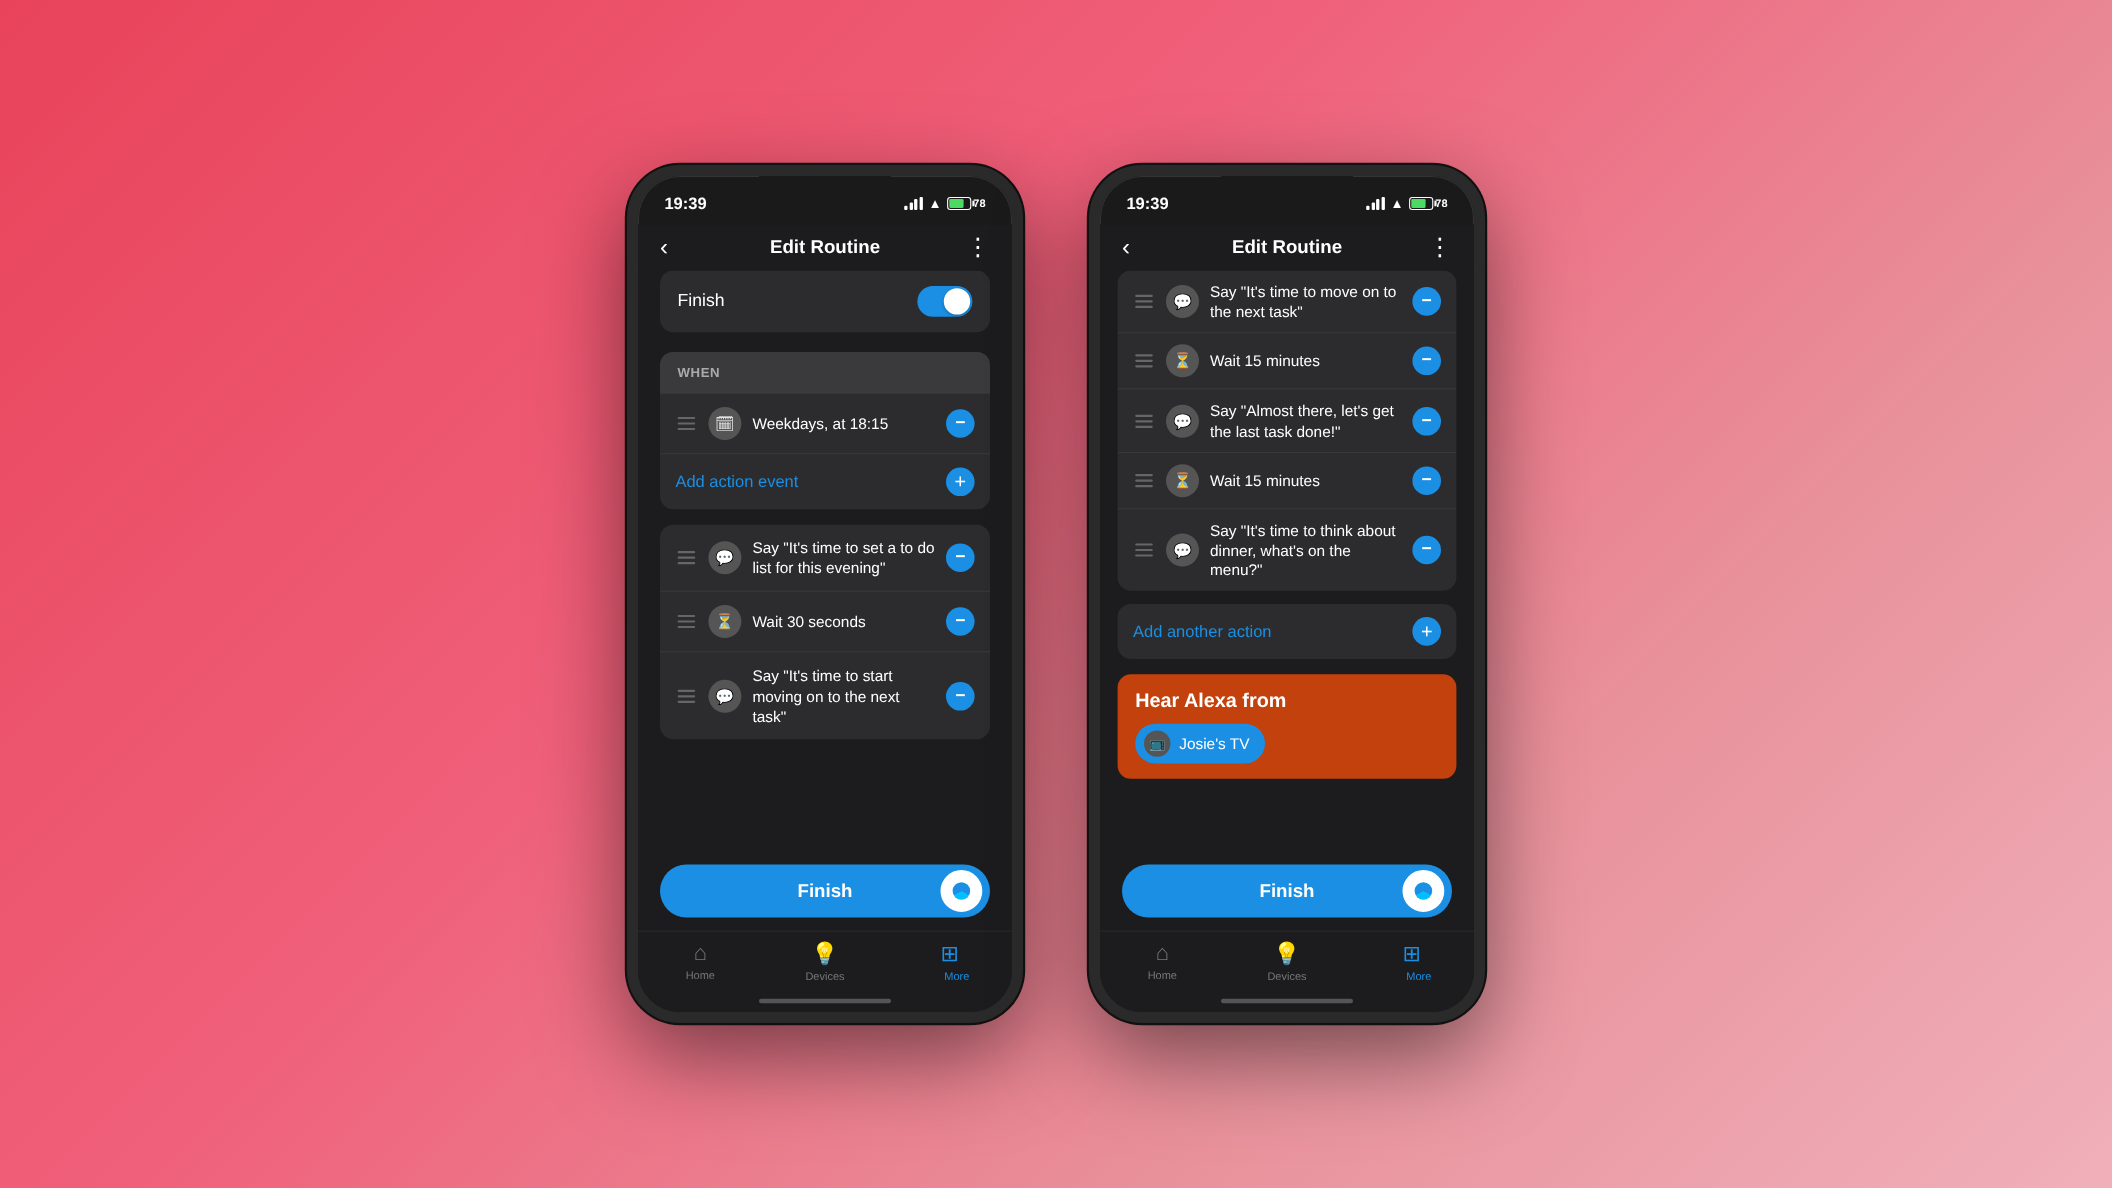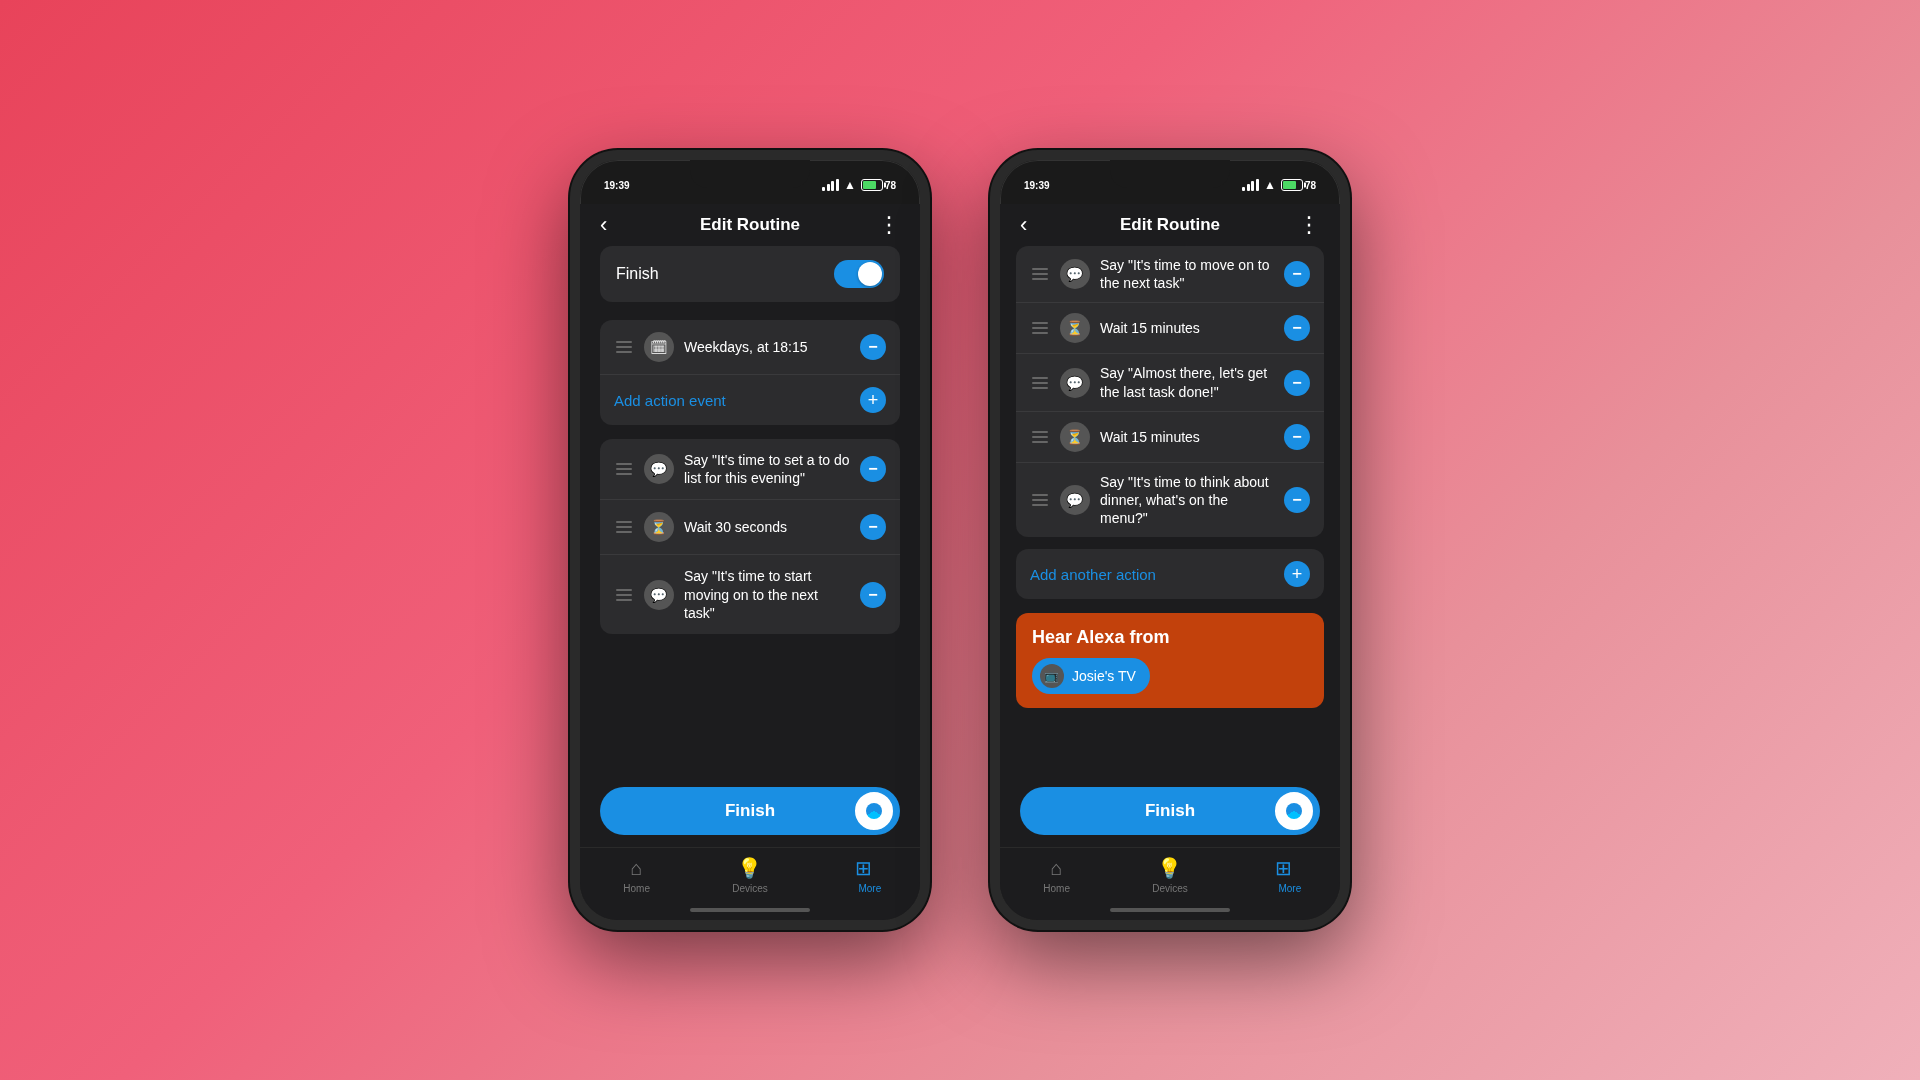--- a/index.html
+++ b/index.html
@@ -48,21 +48,21 @@
       justify-content: space-between;
       align-items: center;
       padding: 10px 24px 4px;
       height: 44px;
       flex-shrink: 0;
       position: relative;
       z-index: 5;
     }
 
     .status-time {
-      font-size: 10px;
+      font-size: 15px;
       font-weight: 600;
       color: #fff;
     }
 
     .status-icons {
       display: flex;
       align-items: center;
       gap: 5px;
     }
 
@@ -516,20 +516,23 @@
     <div class="scroll-content">
 
       <div class="toggle-row">
         <span class="toggle-label">Finish</span>
         <div class="toggle-switch">
           <div class="toggle-knob"></div>
         </div>
       </div>
 
       <div class="section-card">
+        <div class="section-header">
+          <span class="section-header-text">WHEN</span>
+        </div>
         <div class="action-row">
           <div class="drag-handle">
             <div class="drag-line"></div>
             <div class="drag-line"></div>
             <div class="drag-line"></div>
           </div>
           <div class="action-icon">🗓</div>
           <span class="action-text">Weekdays, at 18:15</span>
           <div class="remove-btn">−</div>
         </div>

